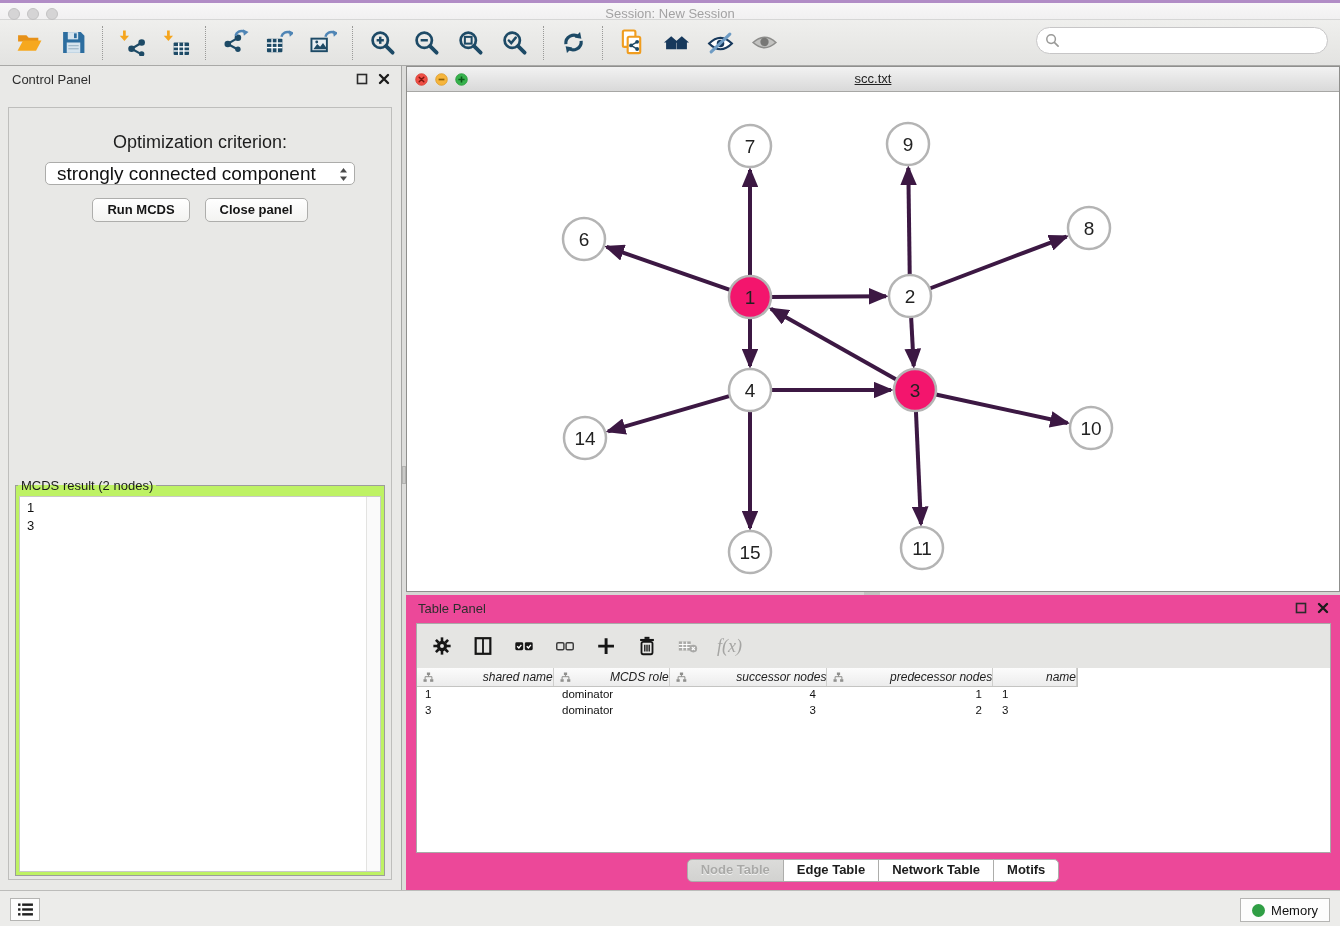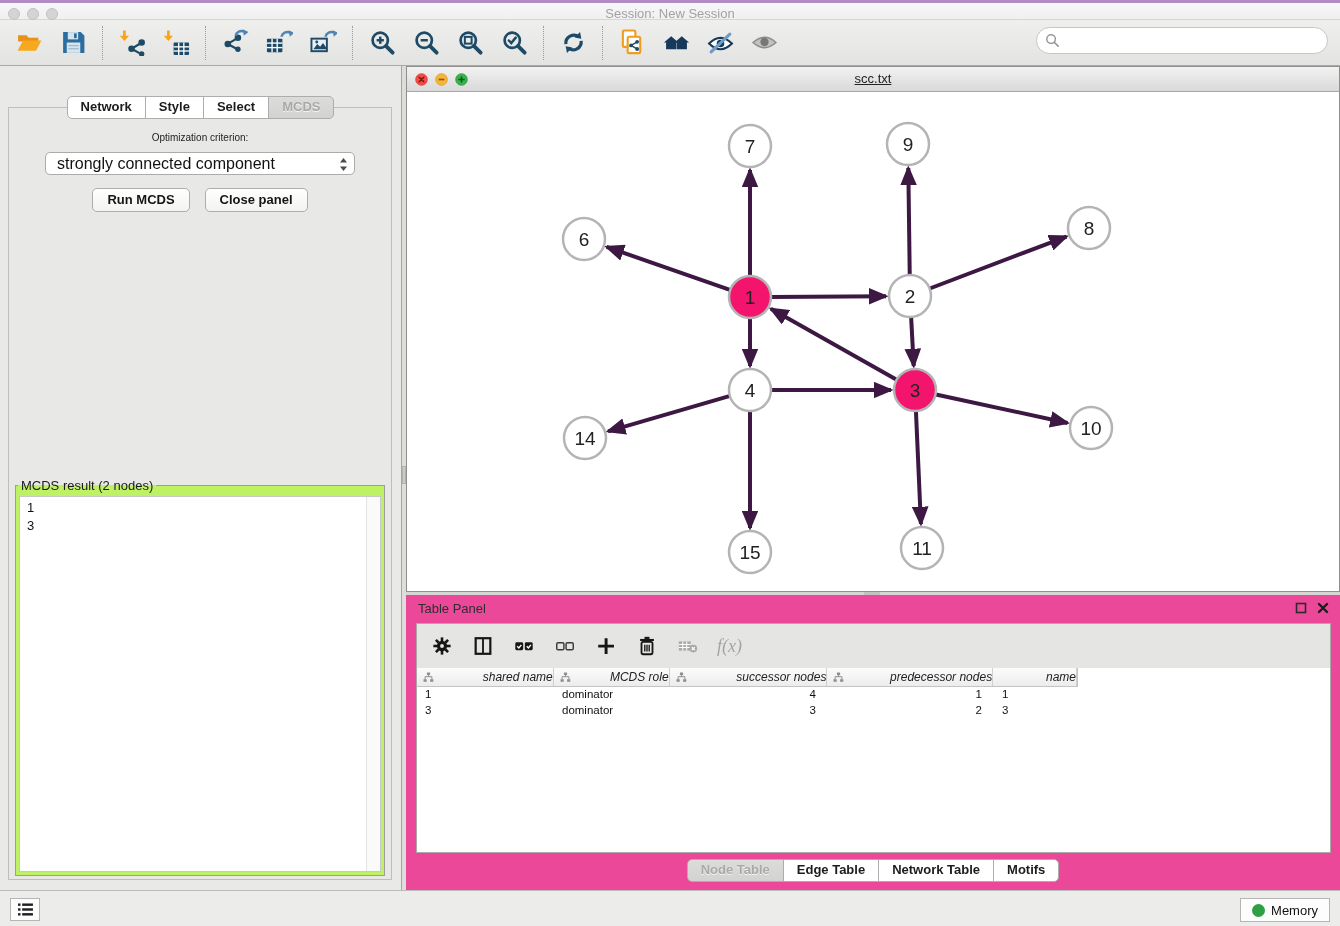--- a/index.html
+++ b/index.html
@@ -35,23 +35,23 @@
 
   .seg-tabs { display:flex; justify-content:center; position:relative; z-index:2; }
   .seg-tab { font-size:13px; font-weight:600; color:#1c1c1c; background:#fff; border:1px solid #adadab;
     padding:3px 13px 4px; margin-left:-1px; cursor:default; line-height:14px; }
   .seg-tab:first-child { border-radius:5px 0 0 5px; margin-left:0; }
   .seg-tab:last-child { border-radius:0 5px 5px 0; }
   .seg-tab.active { background:linear-gradient(#dcdcda,#d2d2d0); color:#a9a9a7; text-shadow:0 1px 0 #f4f4f4; }
 
   .cp-tabs-row { position:absolute; left:0; right:0; top:30px; }
   .cp-content { position:absolute; left:8px; right:9px; top:41px; bottom:10px; border:1px solid #bebebc; background:#e8e8e6; }
-  .opt-label { margin-top:24px; text-align:center; font-size:10px; color:#1d1d1d; }
+  .opt-label { margin-top:24px; text-align:center; font-size:18px; color:#1d1d1d; }
   .select-box { position:relative; margin:9px auto 0; width:310px; height:23px; background:#fff; border:1px solid #acacaa;
-    border-radius:5px; font-size:16px; color:#111; display:flex; align-items:center; padding:0 24px 0 11px; cursor:default; }
+    border-radius:5px; font-size:19px; color:#111; display:flex; align-items:center; padding:0 24px 0 11px; cursor:default; }
   .select-chevrons { position:absolute; right:6px; top:4px; }
   .btn-row { display:flex; justify-content:center; gap:15px; margin-top:13px; }
   .push-btn { font-size:13px; font-weight:600; color:#151515; background:linear-gradient(#ffffff,#f3f3f1);
     border:1px solid #aeaeac; border-radius:5px; padding:3px 14px 4px; cursor:default; }
 
   .result-fieldset { position:absolute; left:6px; right:6px; top:370px; bottom:3px; border:1px solid #9d9d9b; background:#bef264; }
   .result-legend { font-size:13px; color:#1c1c1c; padding:0 3px; margin-left:2px; }
   .result-box { position:absolute; left:3px; right:3px; top:3px; bottom:3px; background:#fff; border:1px solid #c9c9c7; }
   .result-text { position:absolute; left:0; top:0; right:15px; bottom:0; font-size:13px; color:#111; padding:2px 7px; line-height:18px; }
   .result-scrollbar { position:absolute; right:0; top:0; bottom:0; width:14px; background:#fafafa; border-left:1px solid #e3e3e1; }
@@ -272,26 +272,35 @@
     <div class="search-wrap">
       <svg class="search-icon" viewBox="0 0 16 16">
           <circle cx="6.5" cy="6.5" r="4.6" fill="none" stroke="#9a9a98" stroke-width="1.6"></circle>
           <line x1="10" y1="10" x2="14" y2="14" stroke="#9a9a98" stroke-width="1.8" stroke-linecap="round"></line>
         </svg>
       <input class="search-field" type="text" placeholder="" style="">
     </div>
   </div>
 
   <div class="control-panel">
-    <div class="cp-tabs-row seg-tabs">
-        <div class="seg-tab">Network</div>
-        <div class="seg-tab">Style</div>
-        <div class="seg-tab">Select</div>
-        <div class="seg-tab active">MCDS</div>
-      </div>
+    <div class="panel-header">
+      <span class="panel-title">Control Panel</span>
+      <span class="panel-header-btns">
+        <span class="hdr-ico">
+          <svg viewBox="0 0 12 12" width="12" height="12">
+              <rect x="1.5" y="1.5" width="9" height="9" fill="none" stroke="#2b2b2b" stroke-width="1.6"></rect>
+            </svg>
+        </span>
+        <span class="hdr-ico">
+          <svg viewBox="0 0 12 12" width="12" height="12">
+              <path d="M2 2l8 8M10 2l-8 8" stroke="#1c1c1c" stroke-width="2.4" stroke-linecap="round"></path>
+            </svg>
+        </span>
+      </span>
+    </div>
     <div class="cp-content">
       <div class="opt-label">Optimization criterion:</div>
       <div class="select-box">
         <span>strongly connected component</span>
         <svg class="select-chevrons" viewBox="0 0 9 15" width="9" height="15">
             <path d="M4.5 1L8 5.5H1z" fill="#4a4a4a"></path>
             <path d="M4.5 14L1 9.5h7z" fill="#4a4a4a"></path>
           </svg>
       </div>
       <div class="btn-row">

